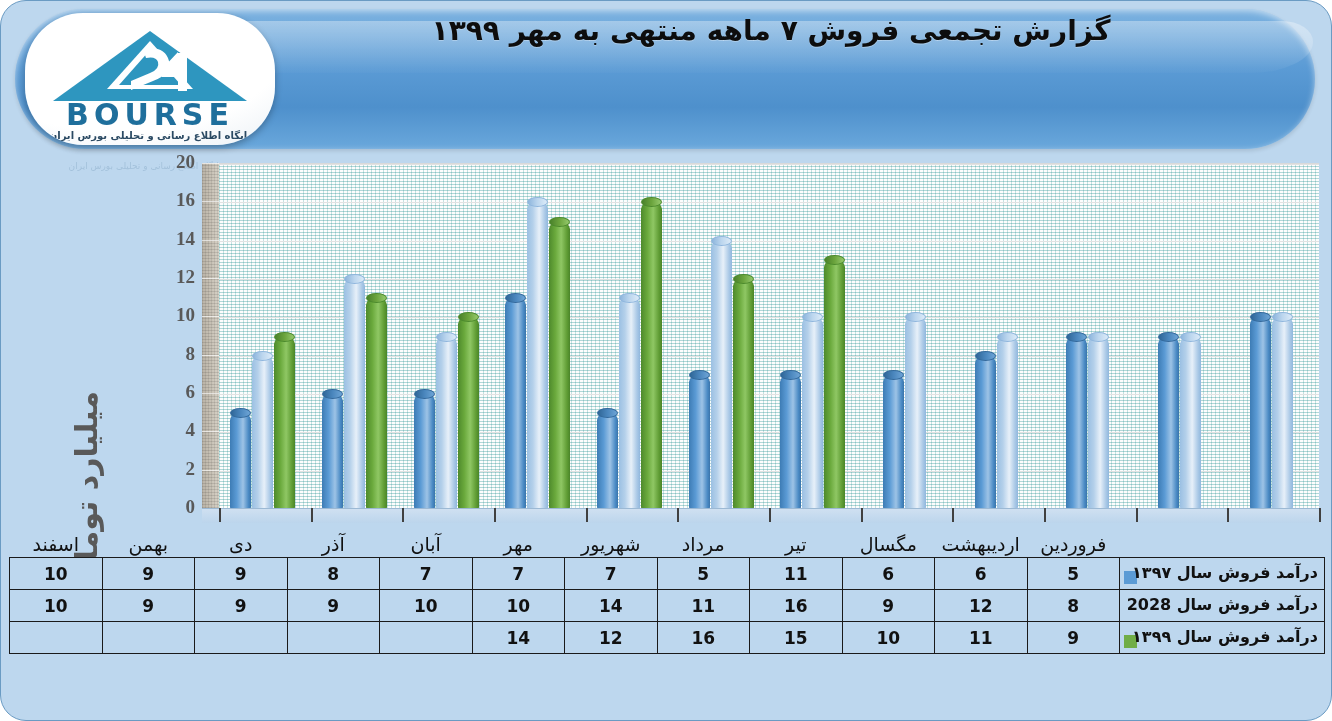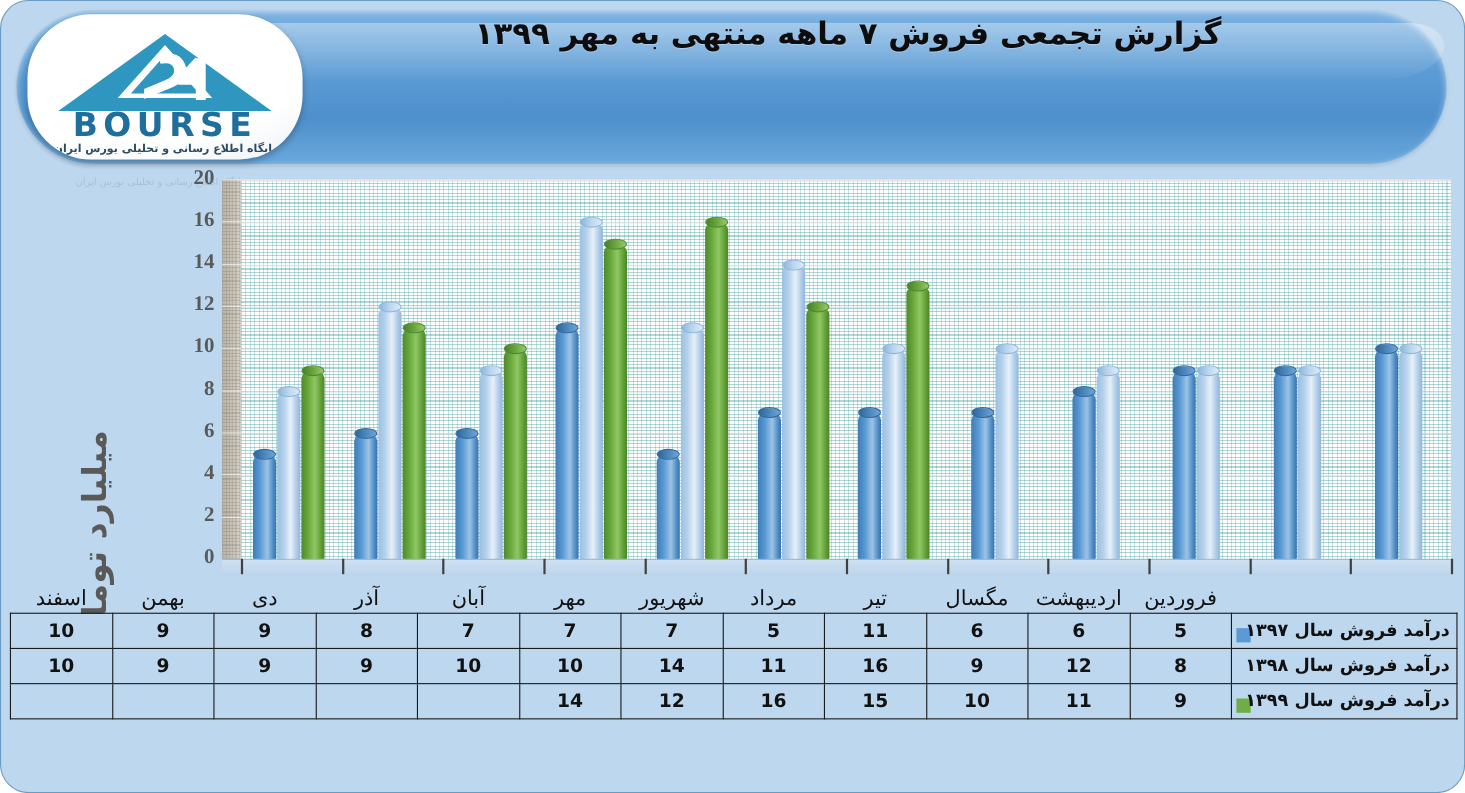--- a/index.html
+++ b/index.html
@@ -362,21 +362,21 @@
           <td>5</td>
           <td>7</td>
           <td>7</td>
           <td>7</td>
           <td>8</td>
           <td>9</td>
           <td>9</td>
           <td>10</td>
         </tr>
         <tr>
-          <td class="legend-cell"><span class="swatch" style="background: rgb(189, 215, 238);"></span><span class="legend-txt">درآمد فروش سال ۱۳۹۸</span></td>
+          <td class="legend-cell"><span class="swatch" style="background: rgb(189, 215, 238);"></span><span class="legend-txt">درآمد فروش سال 2028</span></td>
           <td>8</td>
           <td>12</td>
           <td>9</td>
           <td>16</td>
           <td>11</td>
           <td>14</td>
           <td>10</td>
           <td>10</td>
           <td>9</td>
           <td>9</td>

